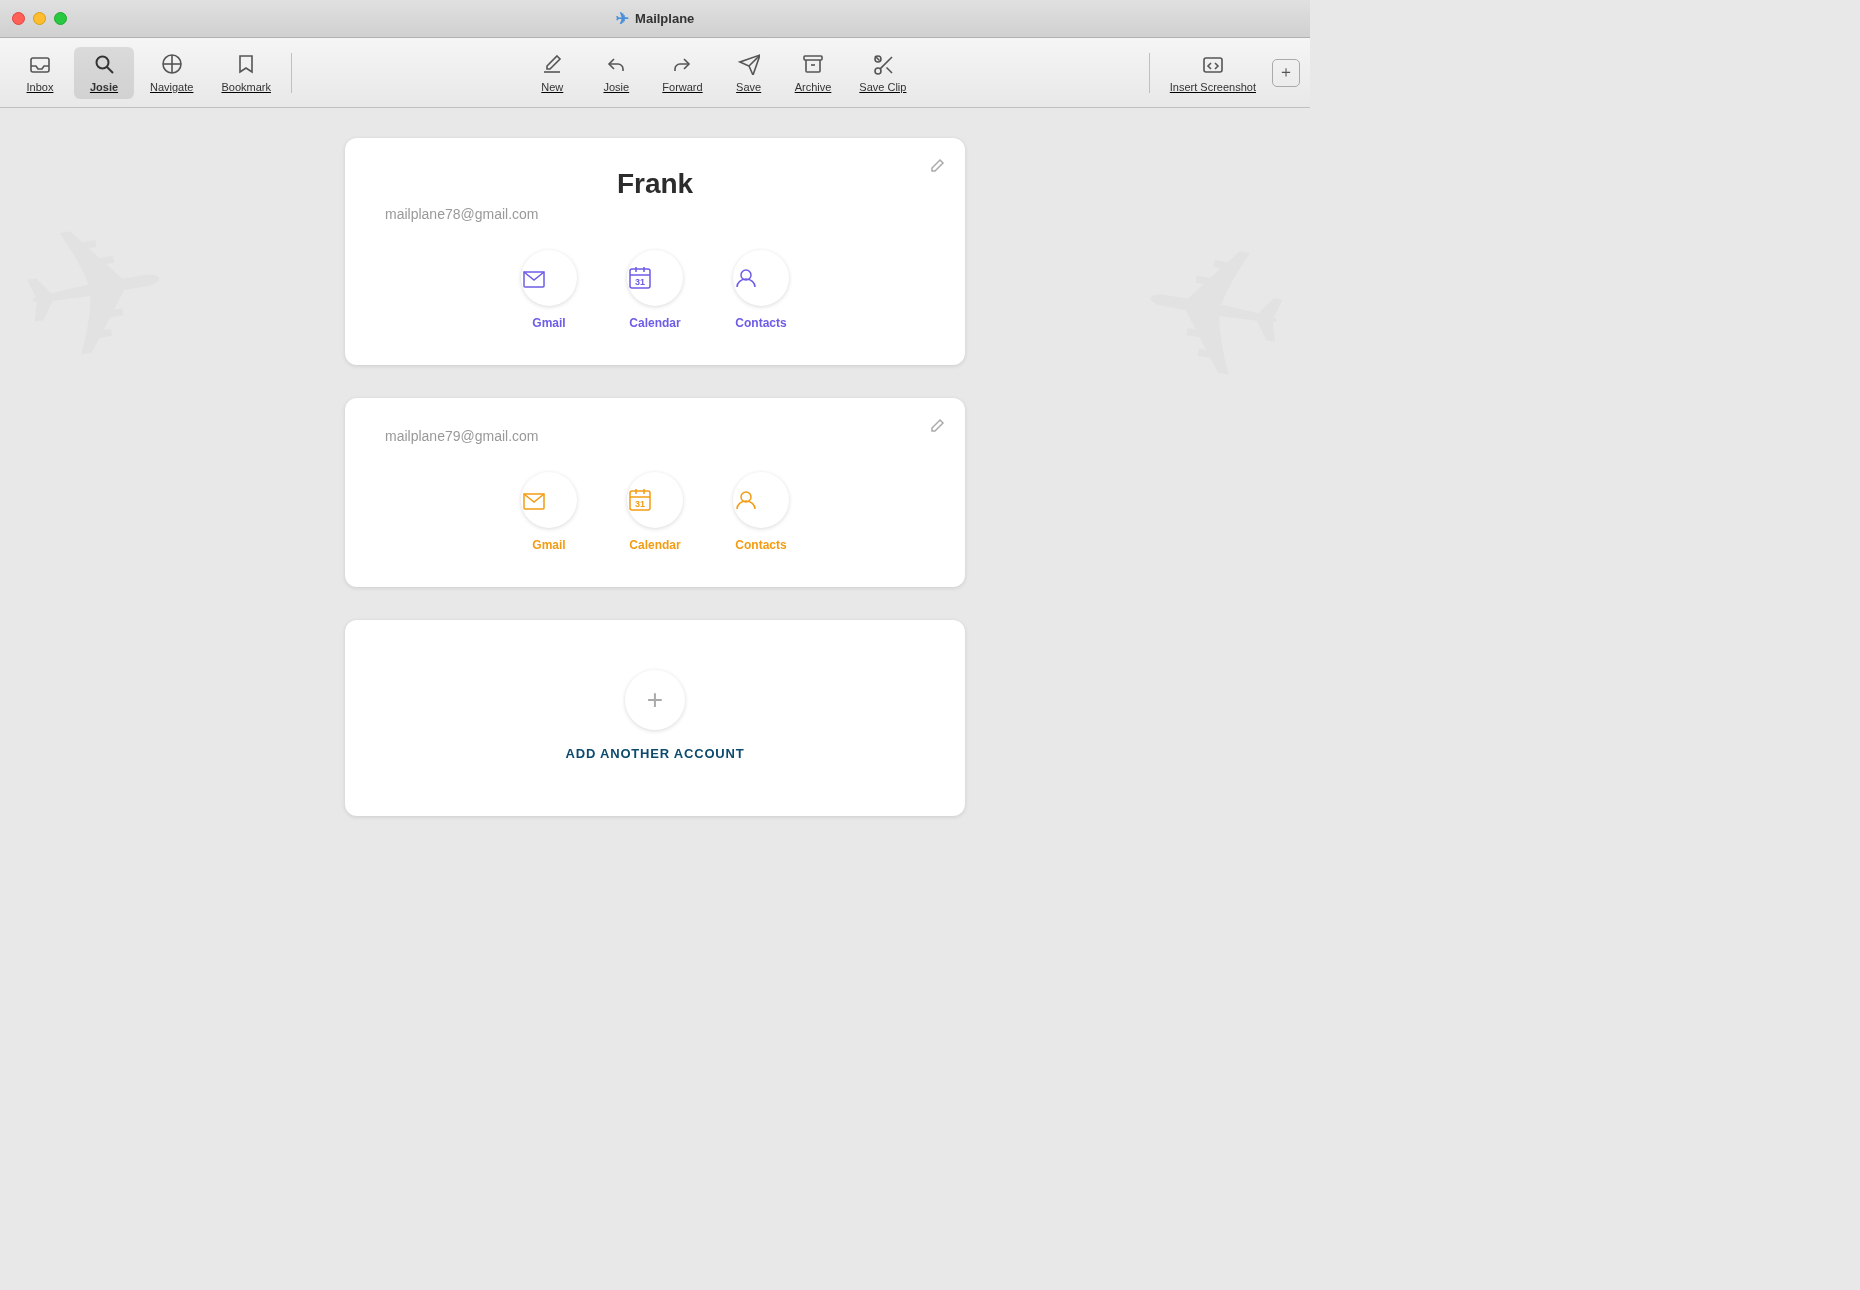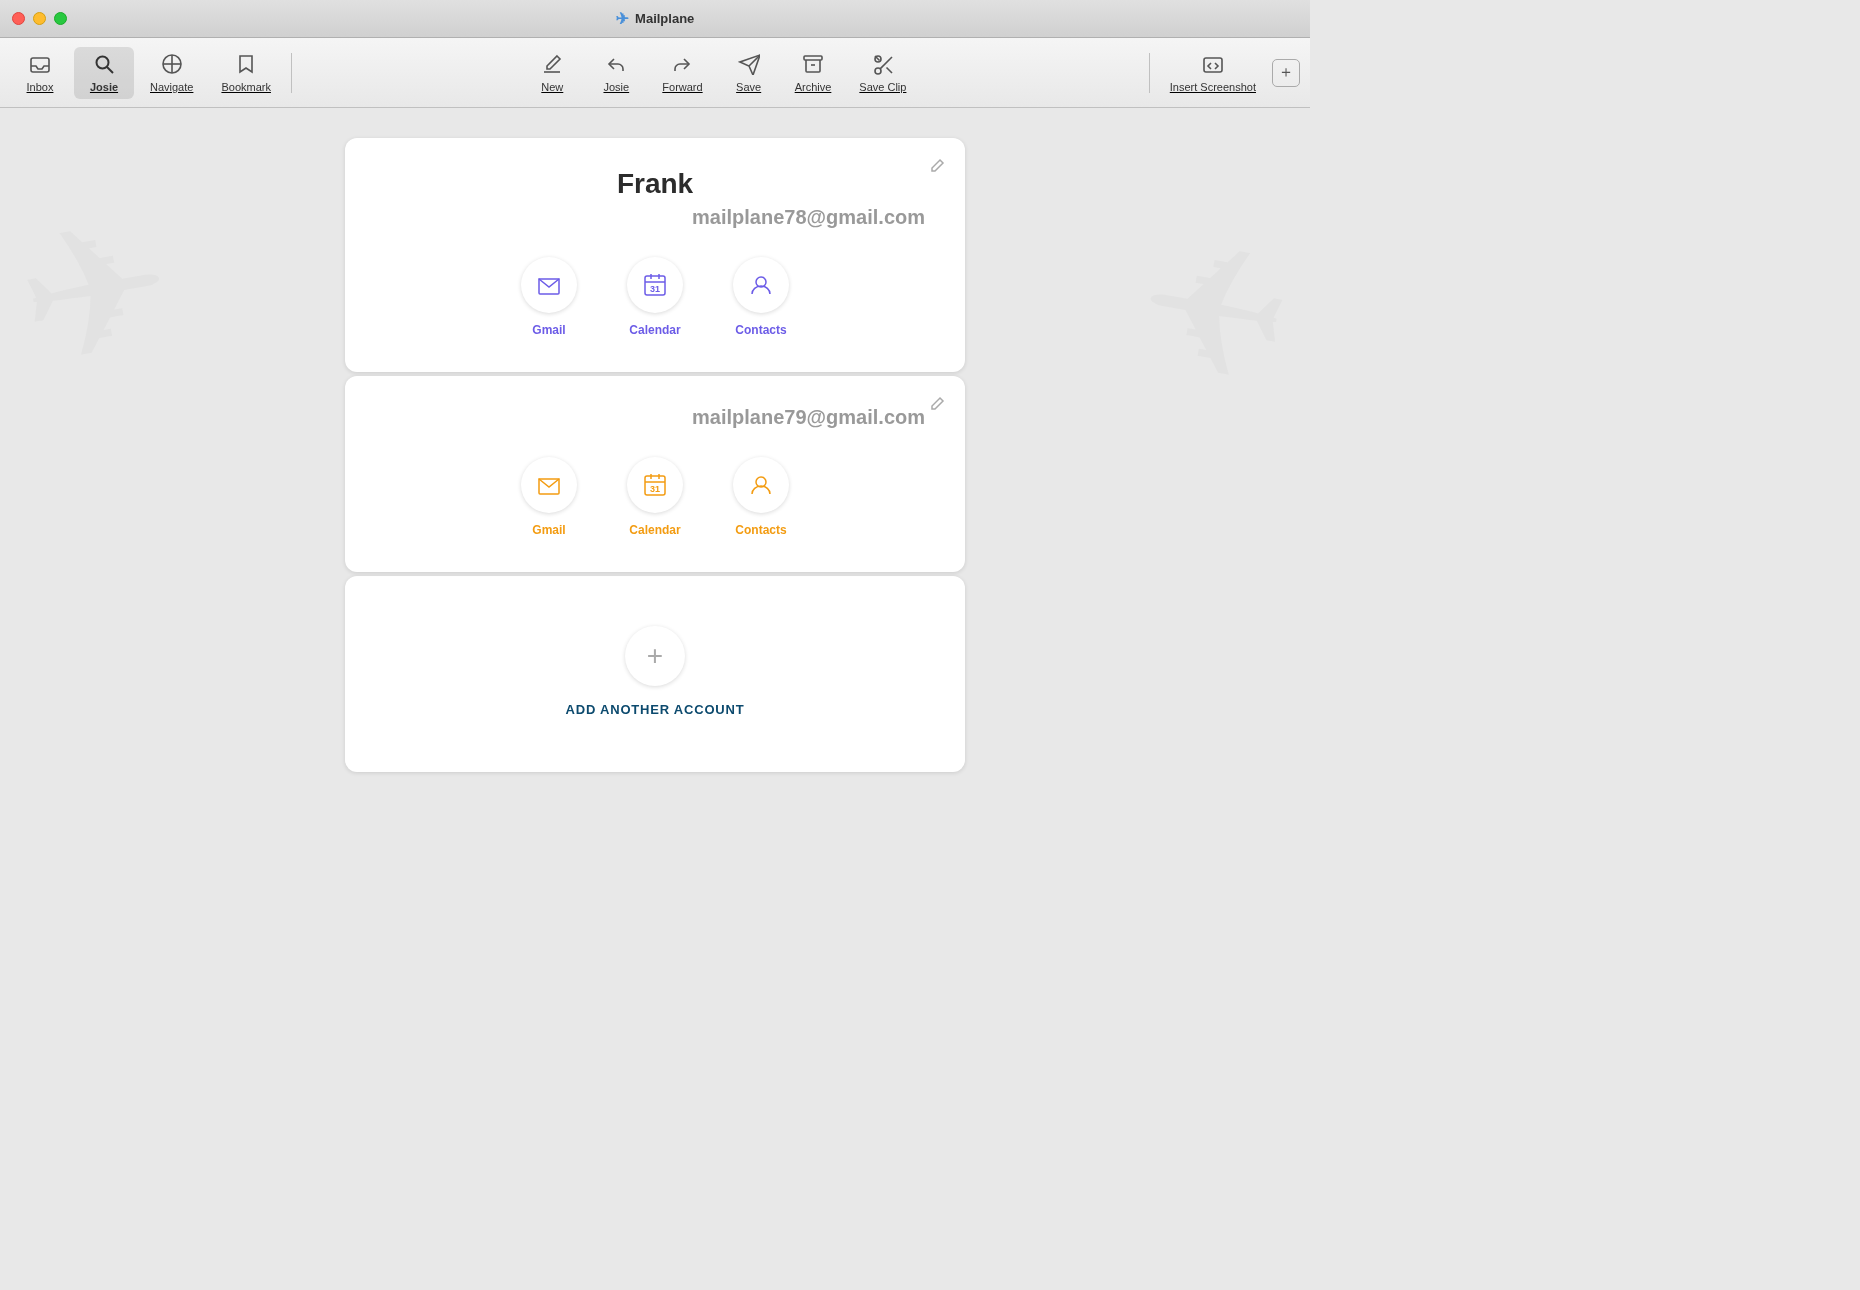--- a/index.html
+++ b/index.html
@@ -144,21 +144,21 @@
     
     .main-content {
       height: calc(900px - 38px - 70px);
       background: #e8e8e8;
       overflow-y: auto;
       padding: 30px 0;
       position: relative;
       display: flex;
       flex-direction: column;
       align-items: center;
-      gap: 4px;
+      gap: 33px;
     }
 
     
     .bg-plane {
       position: absolute;
       opacity: 0.06;
       font-size: 180px;
       color: #888;
       pointer-events: none;
     }
@@ -199,25 +199,24 @@
 
     .account-name {
       text-align: center;
       font-size: 28px;
       font-weight: 600;
       color: #2c2c2c;
       margin-bottom: 6px;
     }
 
     .account-email {
-      text-align: right;
-      font-size: 20px;
+      text-align: left;
+      font-size: 14px;
       color: #999;
       margin-bottom: 28px;
-      font-weight: bold;
     }
 
     .account-services {
       display: flex;
       justify-content: center;
       gap: 50px;
     }
 
     .service-item {
       display: flex;
@@ -228,21 +227,21 @@
     }
 
     .service-icon-circle {
       width: 56px;
       height: 56px;
       border-radius: 50%;
       background: white;
       box-shadow: 0 1px 4px rgba(0,0,0,0.15);
       display: flex;
       align-items: center;
-      justify-content: center;
+      justify-content: flex-start;
       font-size: 24px;
     }
 
     .service-label {
       font-size: 12px;
       font-weight: 700;
     }
 
     
     .purple .service-icon-circle { color: #6c5ce7; }

